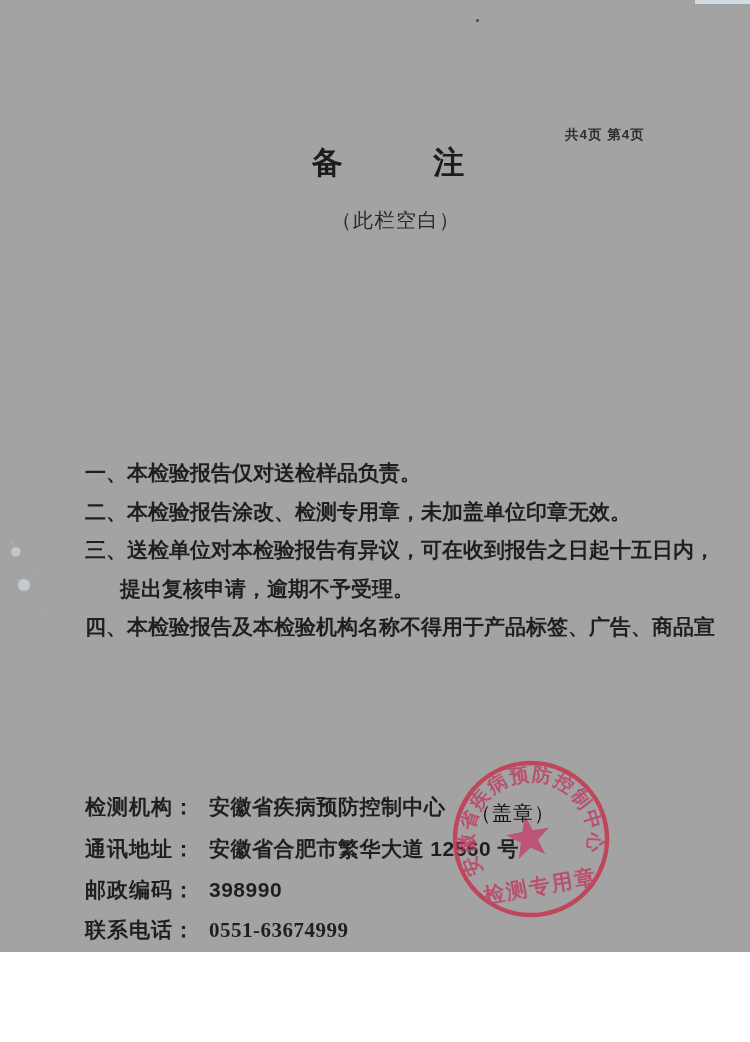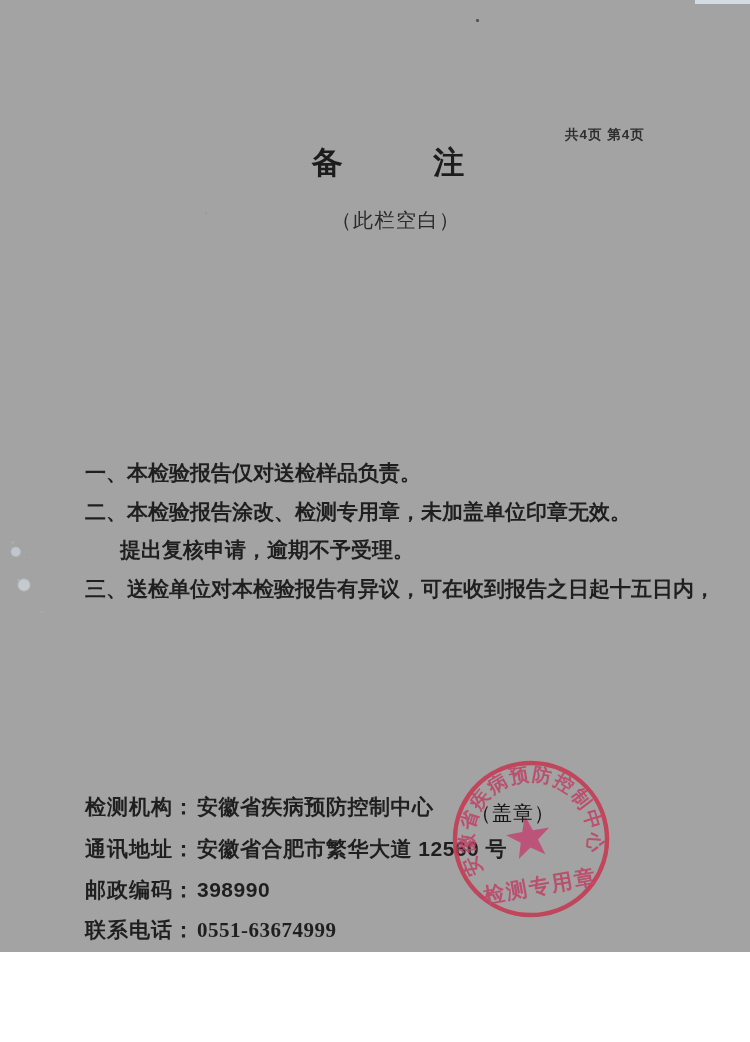--- a/index.html
+++ b/index.html
@@ -70,21 +70,21 @@
     width: 480px;
   }
   .contact-row {
     position: absolute;
     left: 0;
     font-size: 21px;
     font-weight: bold;
     color: #1f1f1f;
     white-space: nowrap;
   }
-  .contact-row .label { margin-right: 2px; letter-spacing: 1px; }
+  .contact-row .label { margin-right: 14px; letter-spacing: 1px; }
   .contact-row .value { letter-spacing: 0.5px; }
   .row-0 { top: 0; }
   .row-1 { top: 42px; }
   .row-2 { top: 83px; }
   .row-3 { top: 123px; font-family: Liberation Serif, serif; }
 
   .seal-hint {
     position: absolute;
     left: 471px; top: 800px;
     font-size: 20px;
@@ -158,22 +158,23 @@
   </div>
 
   <div class="blank-note">
     <span class="t">（此栏空白）</span>
   </div>
 
 
   <div class="notes-list">
     <div class="note-line">一、本检验报告仅对送检样品负责。</div>
     <div class="note-line">二、本检验报告涂改、检测专用章，未加盖单位印章无效。</div>
+    <div class="note-line">三、送检单位对本检验报告有异议，可在收到报告之日起十五日内，</div>
     <div class="note-line indent">提出复核申请，逾期不予受理。</div>
-    <div class="note-line">三、送检单位对本检验报告有异议，可在收到报告之日起十五日内，</div>
+    <div class="note-line">四、本检验报告及本检验机构名称不得用于产品标签、广告、商品宣</div>
   </div>
 
   <div class="contact-block">
     <div class="contact-row row-0">
       <span class="label">检测机构：</span><span class="value">安徽省疾病预防控制中心</span>
     </div>
     <div class="contact-row row-1">
       <span class="label">通讯地址：</span><span class="value">安徽省合肥市繁华大道 12560 号</span>
     </div>
     <div class="contact-row row-2">

